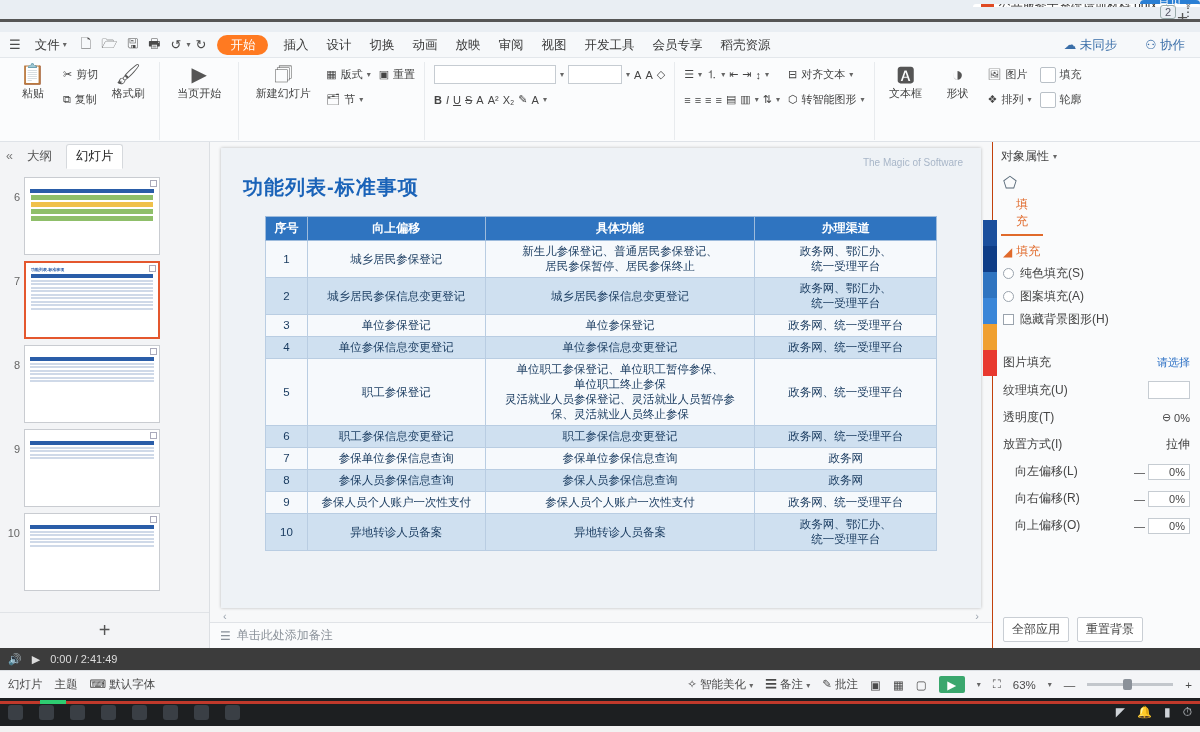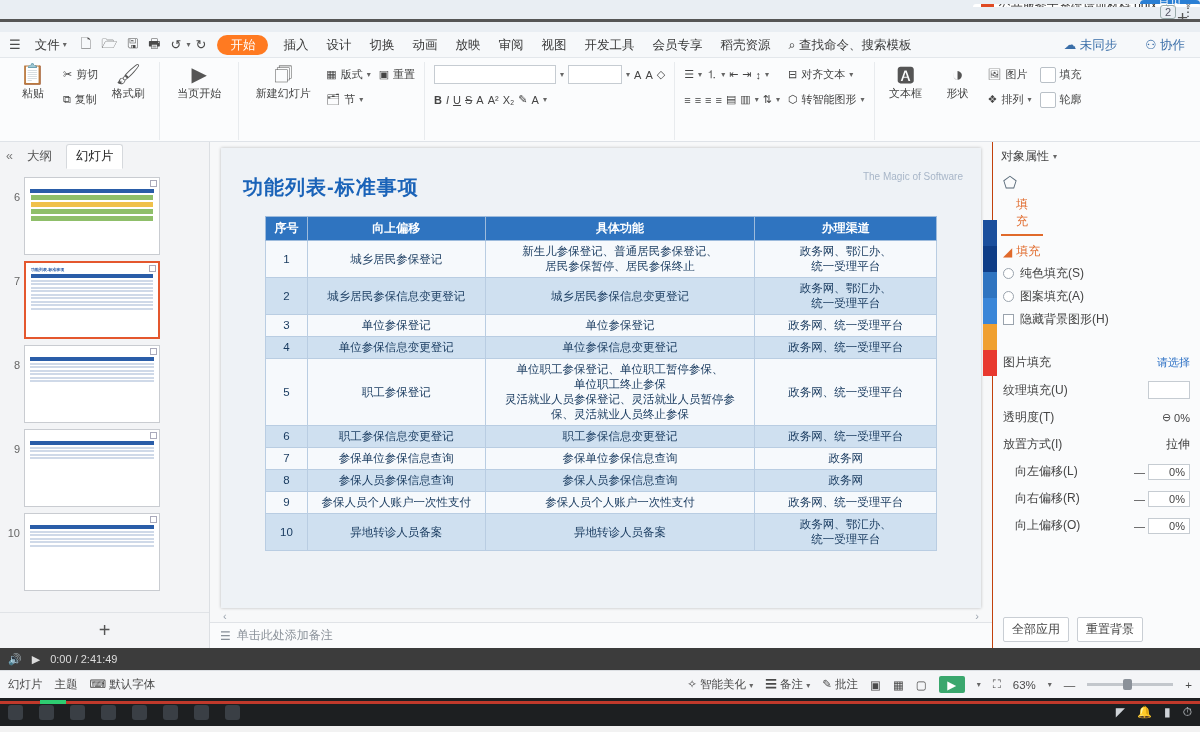--- a/index.html
+++ b/index.html
@@ -70,21 +70,21 @@
   .thumb.sel { border:2px solid #e4572e; }
   .thumb .ttitle { font-size:4px; color:#2a5da8; margin:4px 0 1px 5px; font-weight:bold;}
   .thumb .tline { height:2px; background:#cfd9e8; margin:1.5px 5px; }
   .thumb .thead { height:4px; background:#2a5da8; margin:2px 5px 1px 5px;}
   .thumb .tcorner { position:absolute; right:2px; top:2px; width:7px; height:7px; border:1px solid #aab; }
   .thumb.flow .fbar { height:5px; margin:2px 6px; background:#8fbf6a;}
   .addslide { height:36px; display:flex; align-items:center; justify-content:center; font-size:20px; color:#555; border-top:1px solid #e0e3e7;}
   
   .canvaswrap { flex:1; background:#f7f8f9; display:flex; flex-direction:column; align-items:center; padding-top:6px; position:relative;}
   .slide { width:760px; height:465px; background:#eef2f6; position:relative; box-shadow:0 0 3px rgba(0,0,0,.25); }
-  .slide .watermark { position:absolute; right:18px; top:22px; font-size:10px; color:#a8b6c8; text-align:center; line-height:13px;}
+  .slide .watermark { position:absolute; right:18px; top:8px; font-size:10px; color:#a8b6c8; text-align:center; line-height:13px;}
   .slidetitle { position:absolute; left:22px; top:26px; font-size:20px; font-weight:bold; color:#1a63b8; letter-spacing:1px;}
   .tbl { position:absolute; left:44px; top:68px; width:672px; border-collapse:collapse; font-size:11.5px;border-radius:7px; }
   .tbl th { background:#2f74c0; color:#fff; font-weight:bold; height:24px; border:1px solid #9dbbdc; font-size:12px;}
   .tbl td { border:1px solid #b9cde2; text-align:center; color:#17395e; padding:3px 2px; line-height:15px;}
   .tbl tr.alt td { background:#cfe0f0; }
   .tbl tr.white td { background:#f6f9fc; }
   .tbl td.c0 { width:42px; }
   .tbl td.c1 { width:178px; }
   .tbl td.c2 { width:270px; }
   .tbl td.c3 { width:182px; }
@@ -160,24 +160,20 @@
   <span class="mi">插入</span>
   <span class="mi">设计</span>
   <span class="mi">切换</span>
   <span class="mi">动画</span>
   <span class="mi">放映</span>
   <span class="mi">审阅</span>
   <span class="mi">视图</span>
   <span class="mi">开发工具</span>
   <span class="mi">会员专享</span>
   <span class="mi">稻壳资源</span>
-  <span class="mi">
-    <span>⌕</span>
-    <span>查找命令、搜索模板</span>
-  </span>
   <span class="right">
     <span class="mi">
       <span>☁ </span>
       <span>未同步</span>
     </span>
     <span class="mi">
       <span>⚇ </span>
       <span>协作</span>
     </span>
   </span>

